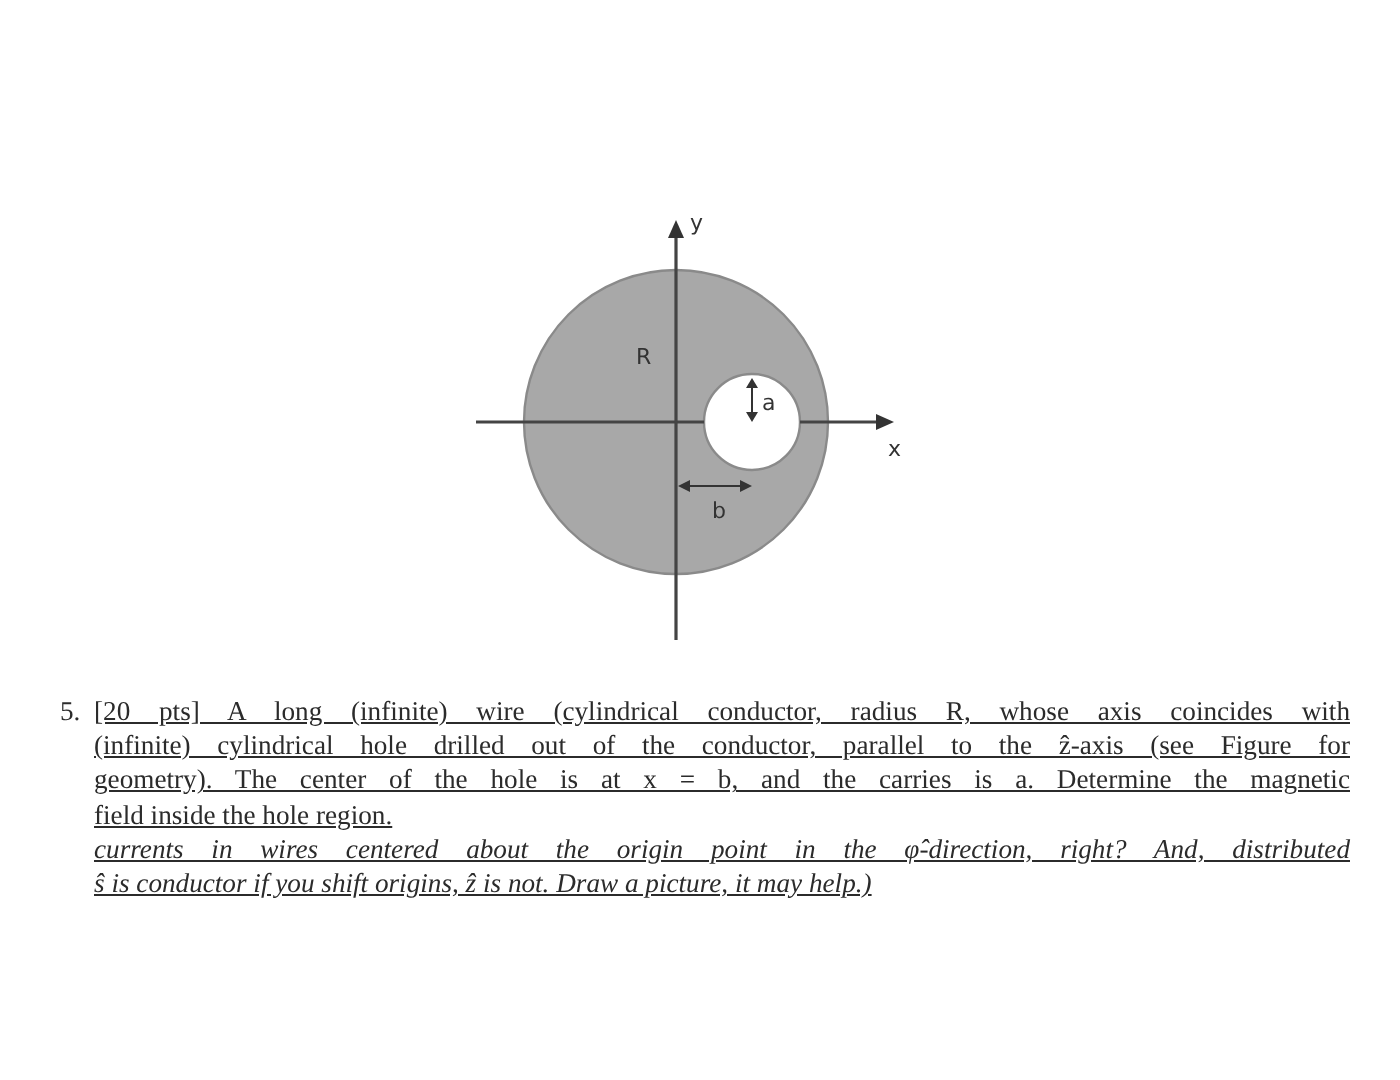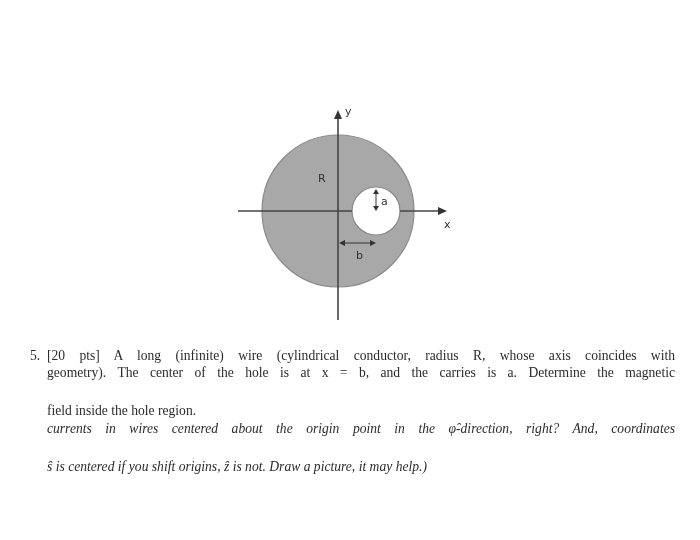--- a/index.html
+++ b/index.html
@@ -48,24 +48,24 @@
       top: 0;
     }
     .problem .body {
       margin-left: 17px;
       text-align: justify;
     }
     .problem .line {
       display: block;
       white-space: nowrap;
       text-align-last: justify;
+      text-decoration: underline;
     }
     .problem .line.last {
       text-align-last: left;
-      margin-top: 21px;
     }
     .hint {
       font-style: italic;
     }
   </style>
 </head>
 <body>
 
 <div class="figure">
   <svg width="700" height="340" viewBox="0 0 700 340">
@@ -94,18 +94,19 @@
     <text class="fig-label" x="318" y="182">R</text>
     <text class="fig-label" x="381" y="205">a</text>
     <text class="fig-label" x="356" y="259">b</text>
   </svg>
 </div>
 
 <div class="problem">
   <span class="num">5.</span>
   <div class="body">
     <span class="line">[20 pts] A long (infinite) wire (cylindrical conductor, radius R, whose axis coincides with</span>
+    <span class="line">(infinite) cylindrical hole drilled out of the conductor, parallel to the ẑ-axis (see Figure for</span>
     <span class="line">geometry). The center of the hole is at x = b, and the carries is a. Determine the magnetic</span>
     <span class="line last">field inside the hole region.</span>
-    <span class="line hint">currents in wires centered about the origin point in the φ̂-direction, right? And, coordinates</span>
-    <span class="line hint last">ŝ is centered if you shift origins, ẑ is not. Draw a picture, it may help.)</span>
+    <span class="line hint">currents in wires centered about the origin point in the φ̂-direction, right? And, distributed</span>
+    <span class="line hint last">ŝ is conductor if you shift origins, ẑ is not. Draw a picture, it may help.)</span>
   </div>
 </div>
 
 </body></html>

